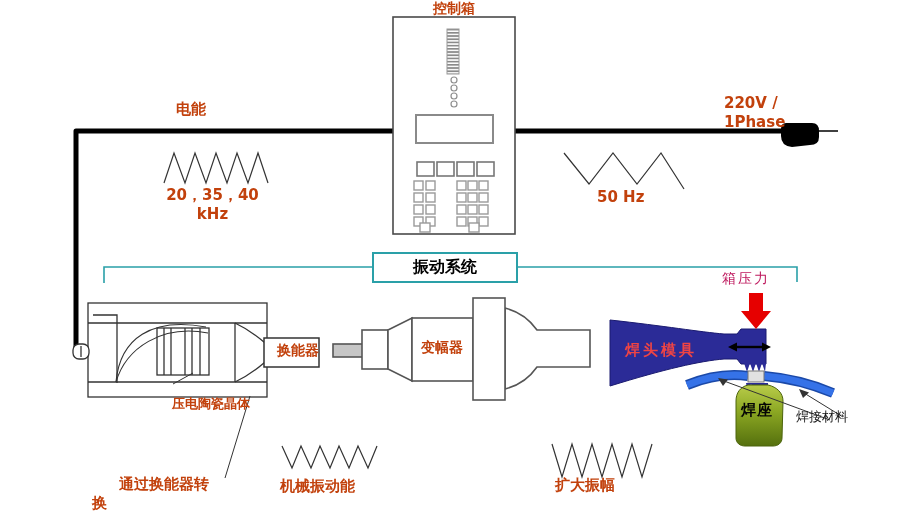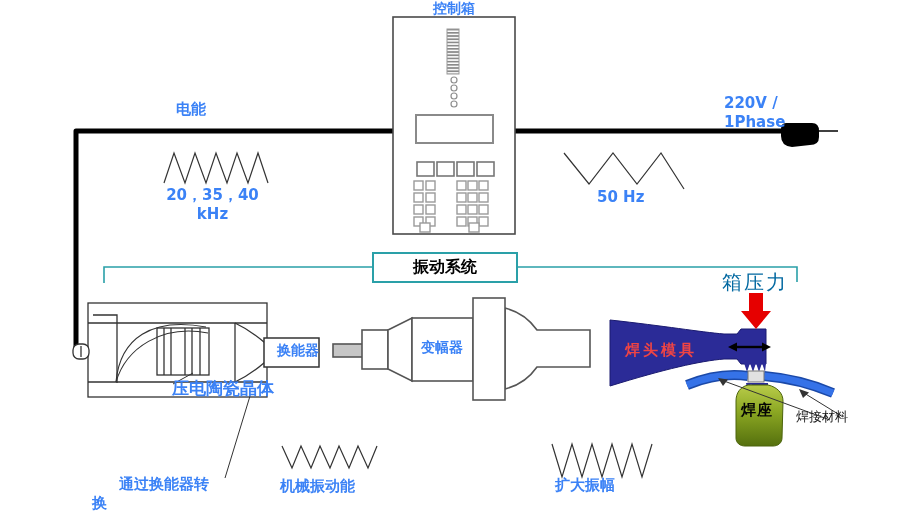--- a/index.html
+++ b/index.html
@@ -1,33 +1,33 @@
 <!DOCTYPE html>
 <html><head>
 <meta charset="utf-8">
 <style>
   html,body{margin:0;padding:0;background:#fff;}
   #stage{position:relative;width:908px;height:529px;background:#fff;overflow:hidden;
          font-family:"DejaVu Sans",sans-serif;}
   #art{position:absolute;left:0;top:0;z-index:0;}
-  .lbl{position:absolute;z-index:2;color:#3b82f6;font-weight:bold;white-space:pre-line;
+  .lbl{position:absolute;z-index:2;color:#c2410c;font-weight:bold;white-space:pre-line;
        line-height:1.25;font-family:"DejaVu Sans",sans-serif;}
   .ctr{text-align:center;}
   #control-box-label{left:393px;top:0px;width:122px;font-size:14px;}
   #electric-energy-label{left:176px;top:100px;width:80px;font-size:15px;}
   #freq-left-label{left:150px;top:186px;width:125px;font-size:15px;}
   #power-right-label{left:724px;top:94px;font-size:15px;}
   #freq-right-label{left:597px;top:188px;font-size:15px;}
   #vibration-system-box{position:absolute;z-index:2;left:372px;top:252px;width:142px;height:27px;
      background:#fff;border:2px solid #2aa0a8;display:flex;align-items:center;justify-content:center;}
   #vibration-system-box .t{font-size:16px;font-weight:bold;}
   #transducer-label{left:265px;top:342px;width:54px;font-size:14px;text-align:right;}
-  #piezo-label{left:172px;top:378px;font-size:17px;}
+  #piezo-label{left:172px;top:396px;font-size:13px;}
   #booster-label{left:410px;top:339px;width:64px;font-size:14px;}
-  #pressure-label{left:722px;top:270px;font-size:20px;font-weight:normal;color:#0369a1;letter-spacing:2px;}
+  #pressure-label{left:722px;top:270px;font-size:14px;font-weight:normal;color:#be185d;letter-spacing:2px;}
   #horn-label{left:625px;top:341px;font-size:15px;color:#ef4444;letter-spacing:3px;}
   #anvil-label{left:741px;top:401px;font-size:15px;color:#050505;letter-spacing:1px;}
   #weld-material-label{left:796px;top:409px;font-size:13px;font-weight:normal;color:#1a1a1a;}
   #convert-label{left:92px;top:475px;width:160px;font-size:15px;text-indent:27px;}
   #mech-vibration-label{left:280px;top:477px;font-size:15px;}
   #amplify-label{left:555px;top:476px;font-size:15px;}
 </style>
 </head>
 <body>
 

